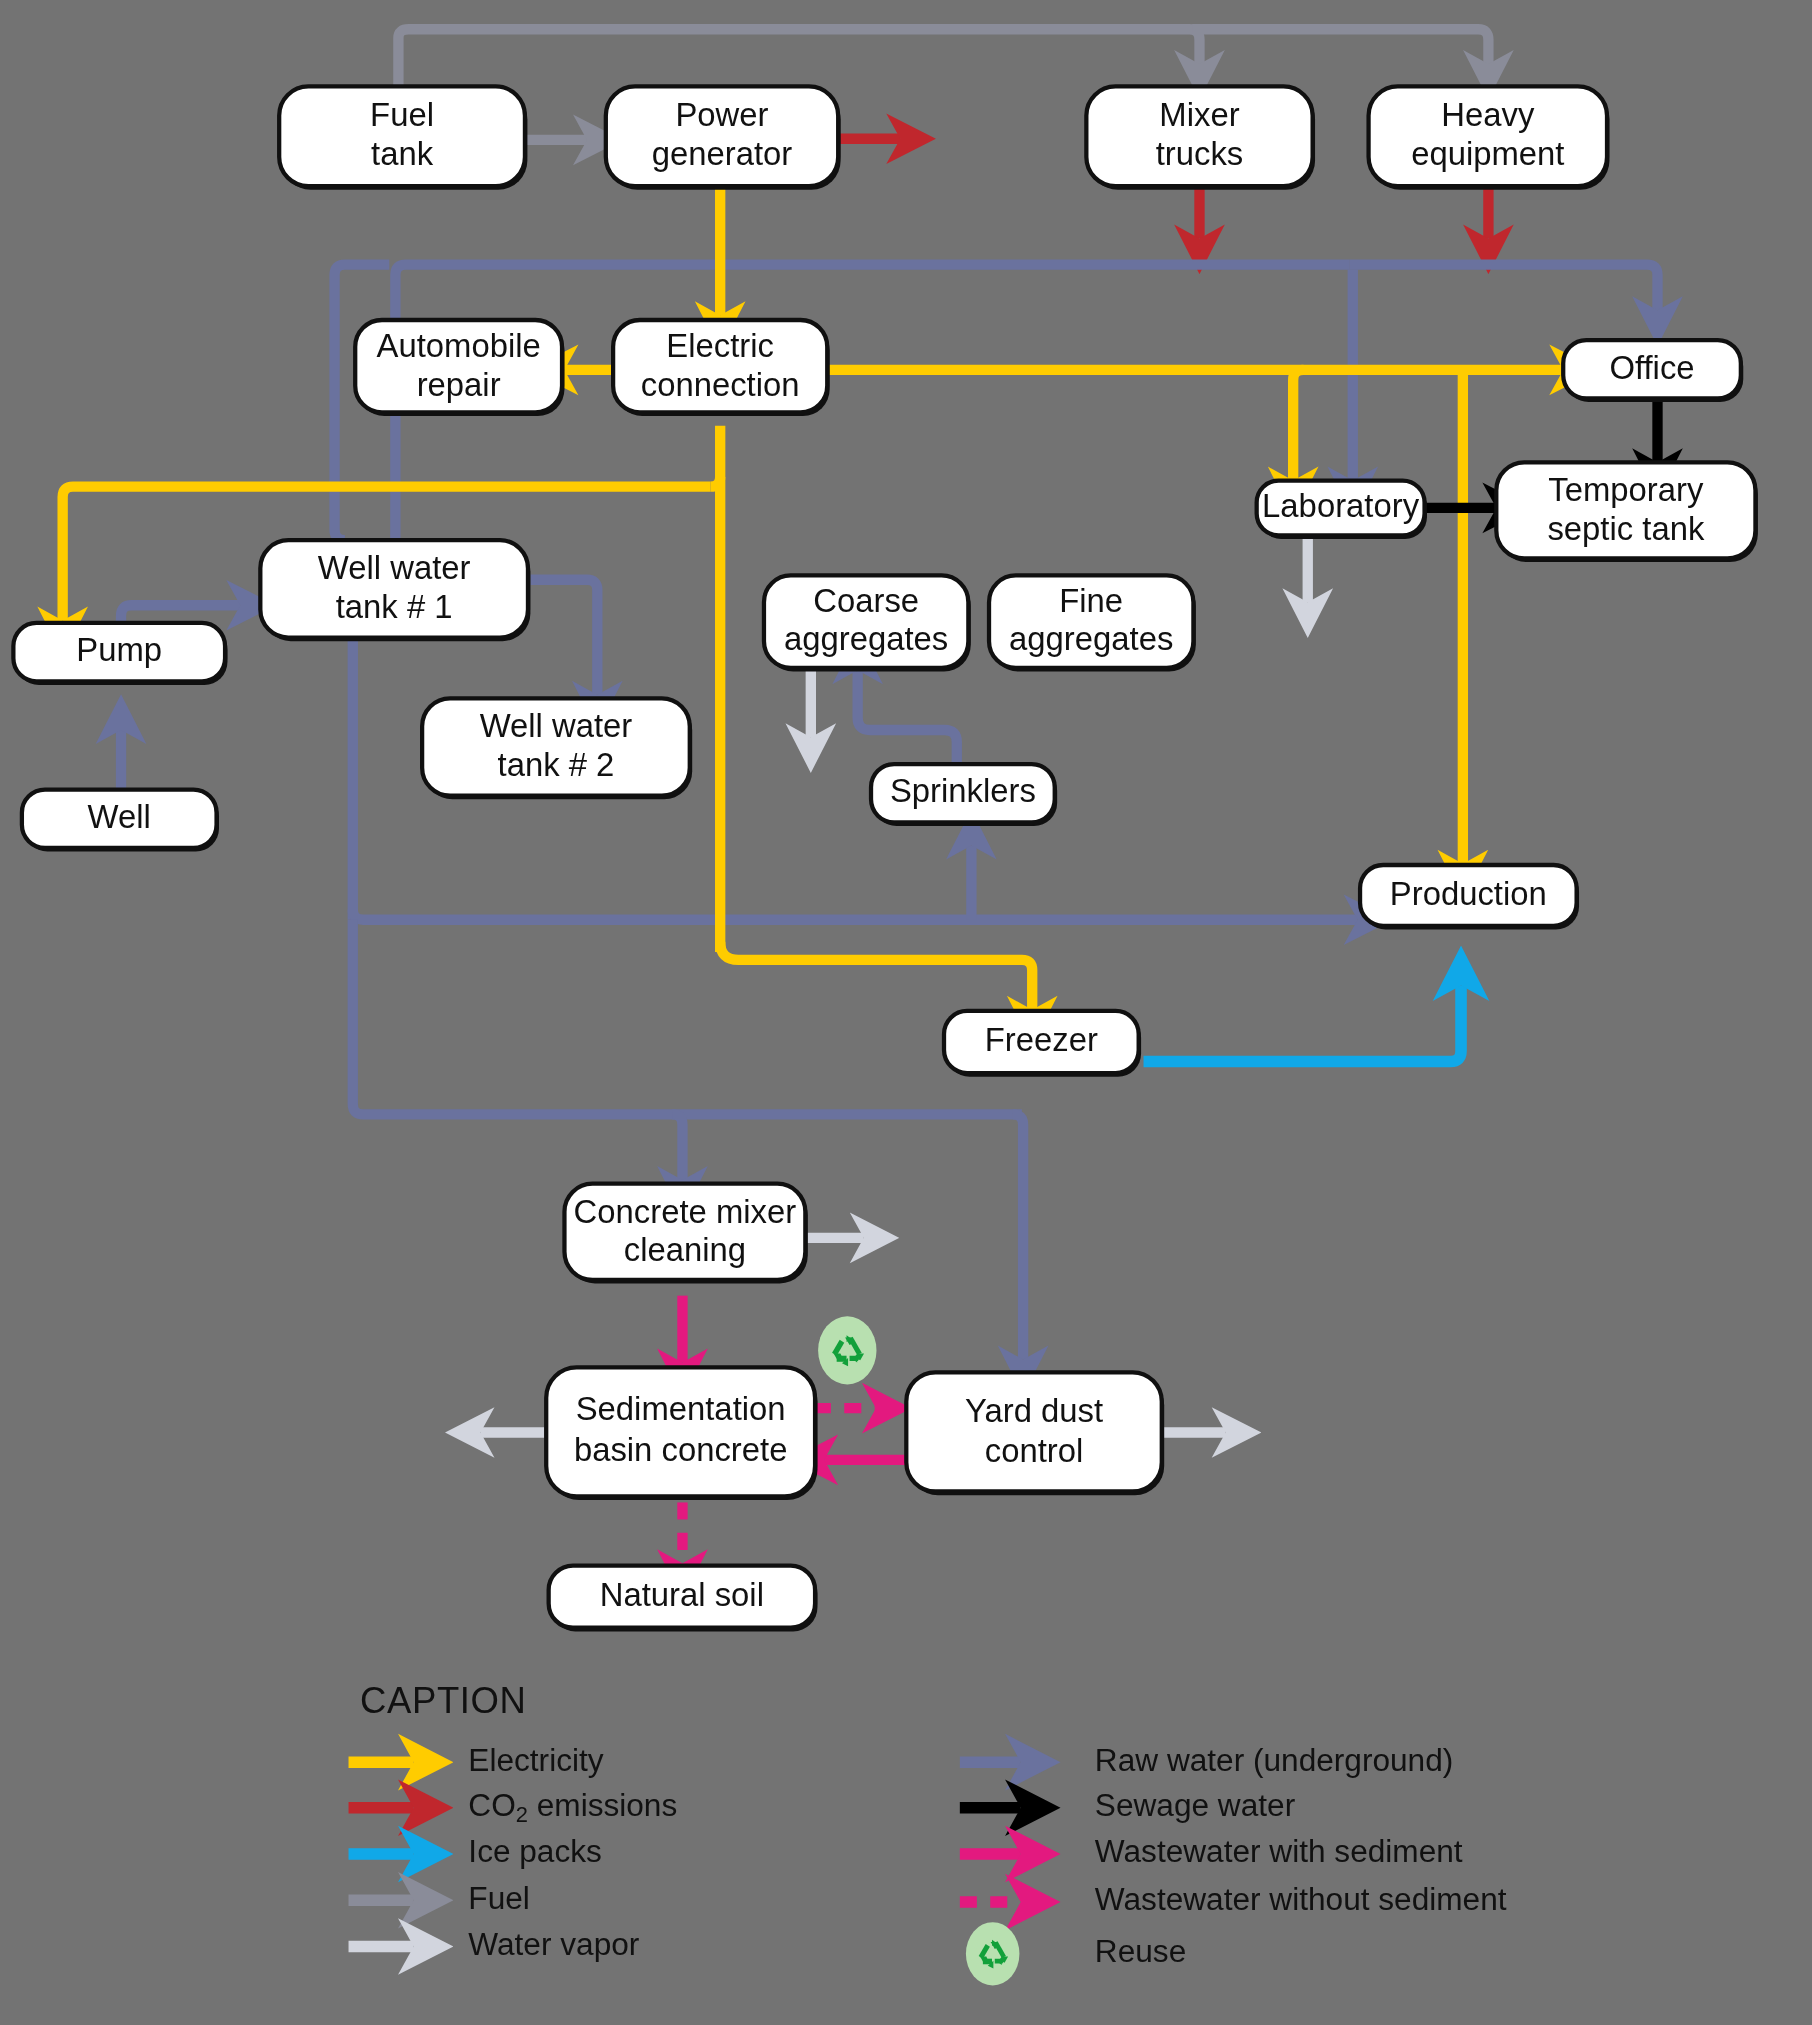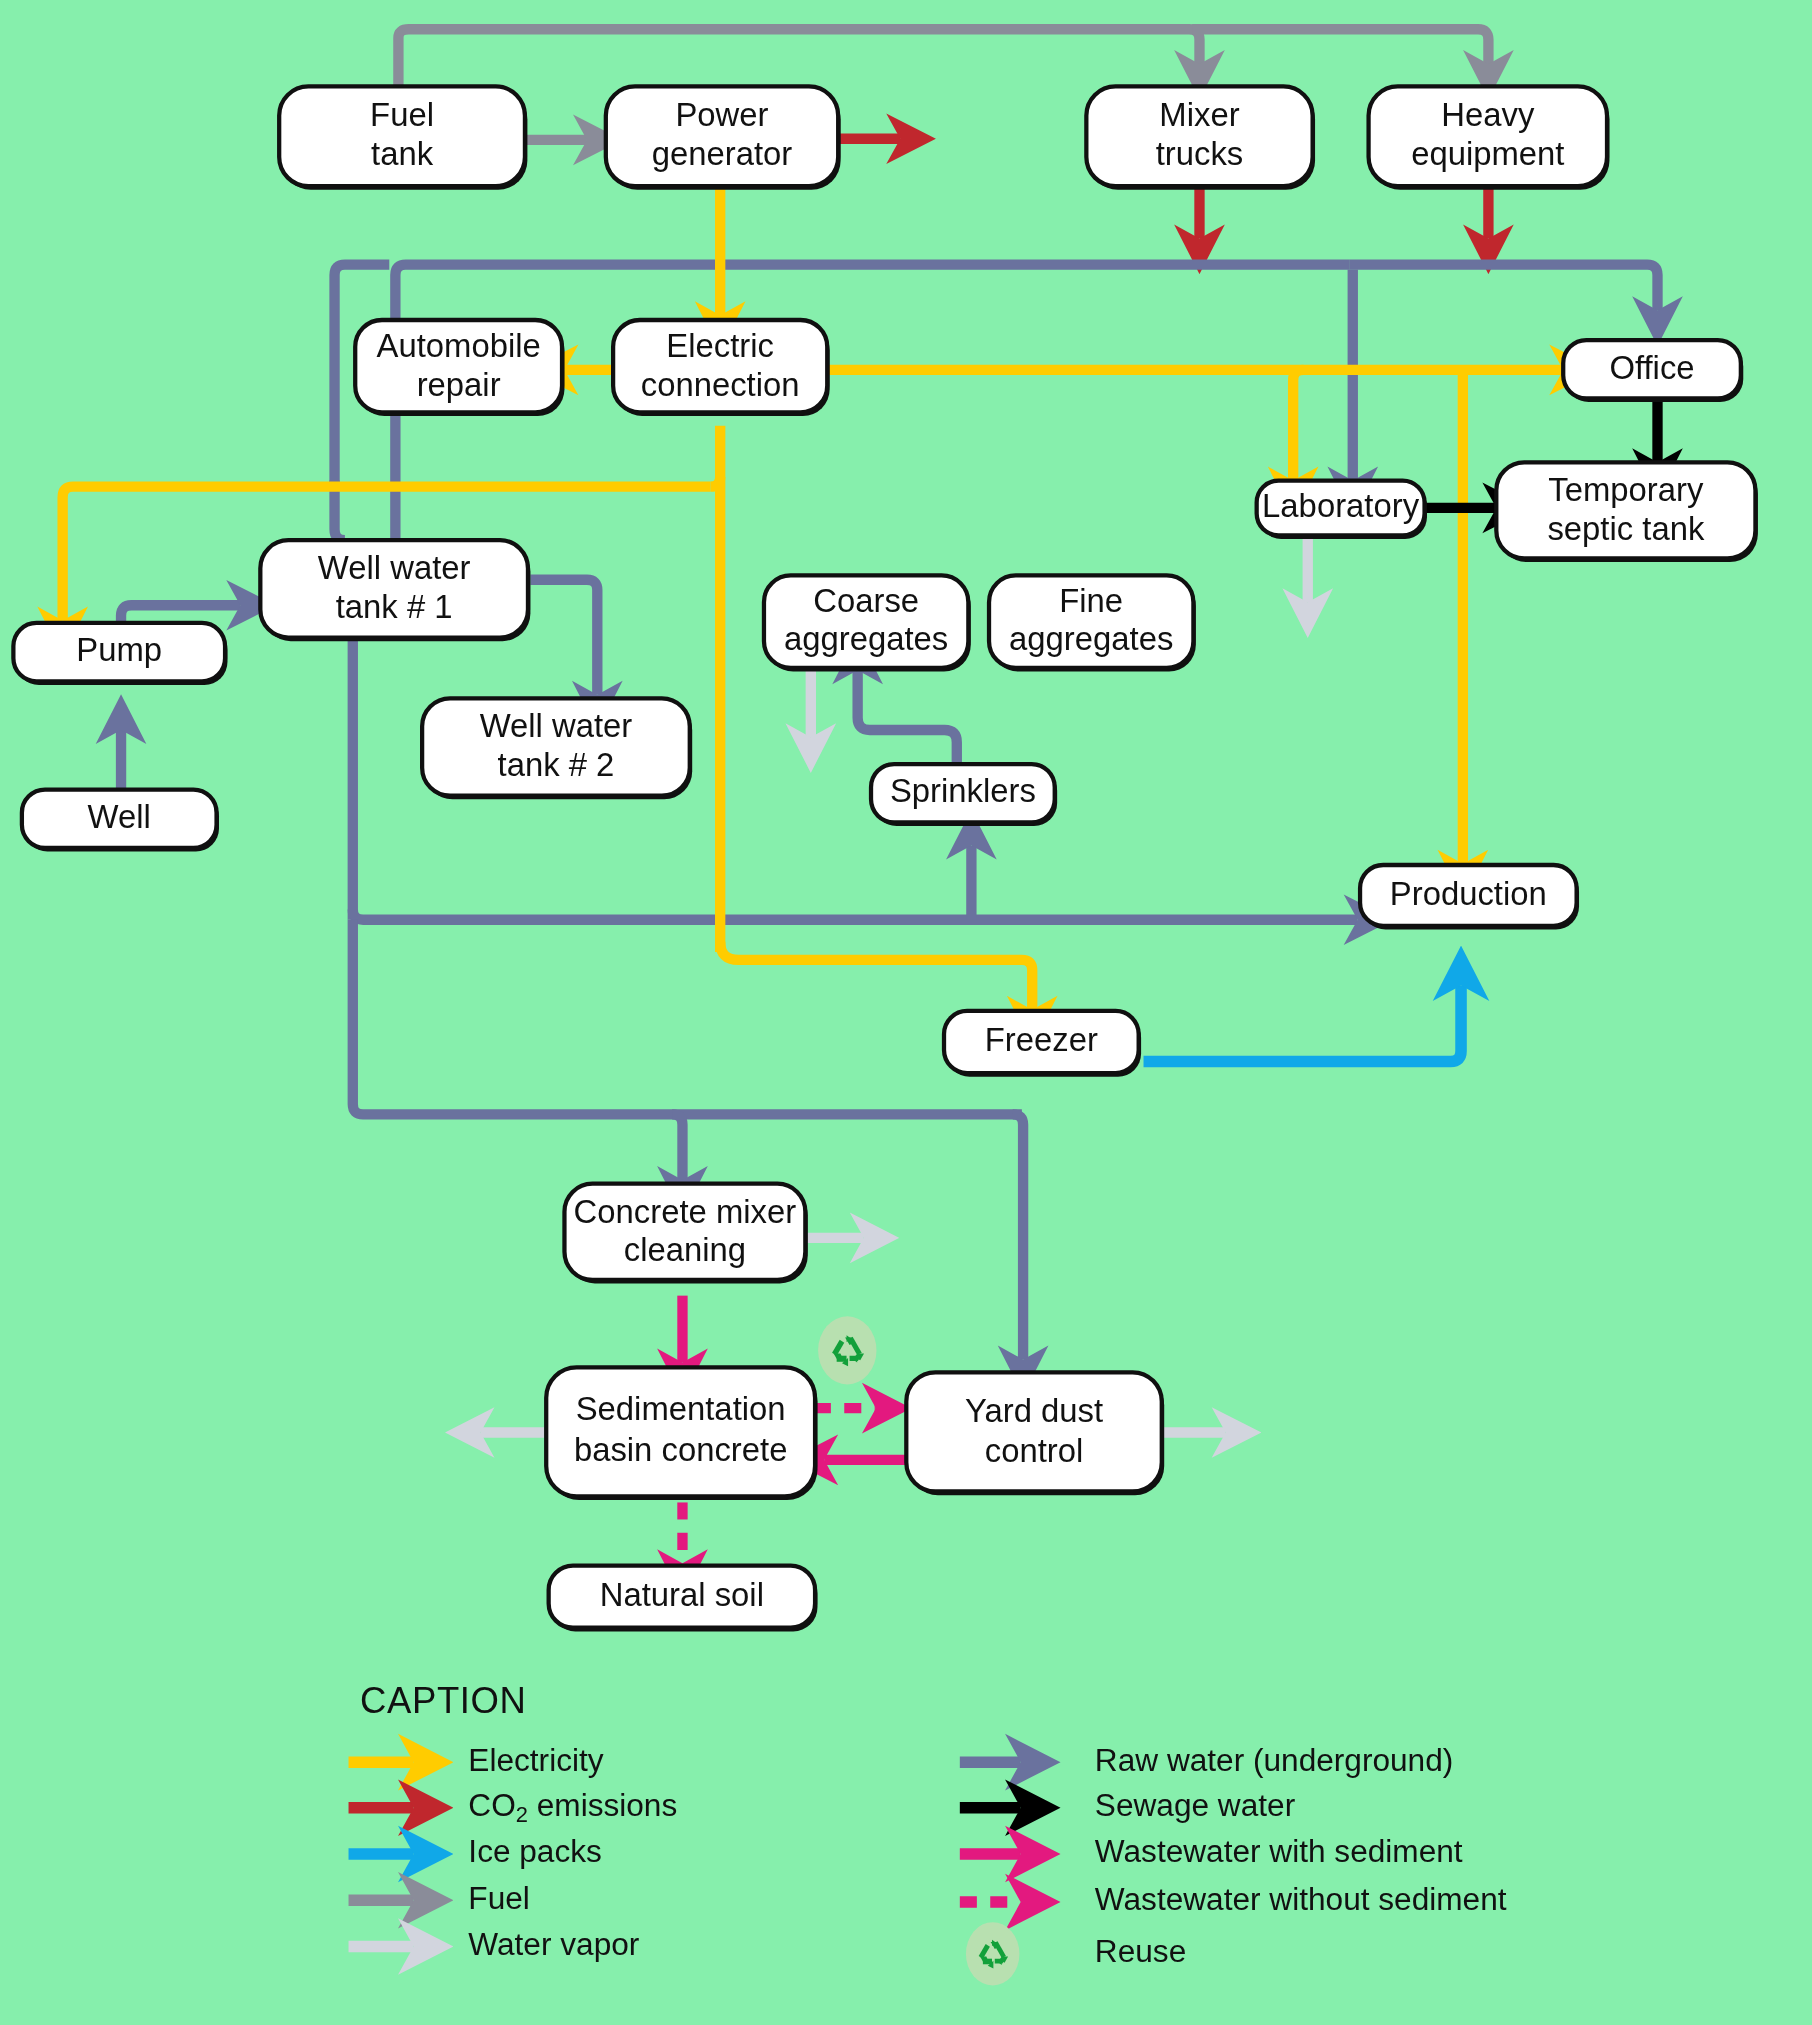--- a/index.html
+++ b/index.html
@@ -1,18 +1,18 @@
 <!DOCTYPE html>
 <html style="font-size:9.7px"><head>
 <meta charset="utf-8">
 <title>Water &amp; Energy Flow Diagram</title>
 <style>
   html,body{margin:0;padding:0;background:#ffffff;}
   body{font-family:"Liberation Sans", sans-serif;}
-  #stage{position:relative;width:1812px;height:2025px;background:#86efac;overflow:hidden;}
+  #stage{position:relative;width:1812px;height:2025px;background:#737373;overflow:hidden;}
   svg#diagram{position:absolute;left:0;top:0;width:1812px;height:2025px;display:block;}
   .nodebox{fill:#ffffff;stroke:#101010;stroke-width:7;}
   .nodeshadow{fill:#101010;opacity:1;}
   .nodelabel{font-family:"Liberation Sans", sans-serif;font-size:54px;fill:#111111;text-anchor:middle;dominant-baseline:middle;}
   .legendlabel{font-family:"Liberation Sans", sans-serif;font-size:52px;fill:#111111;dominant-baseline:middle;}
   .legendtitle{font-family:"Liberation Sans", sans-serif;font-size:60px;fill:#111111;dominant-baseline:middle;letter-spacing:1px;}
   .sub{font-size:36px;}
   .flow{fill:none;stroke-linecap:butt;stroke-linejoin:round;}
 </style>
 </head>

